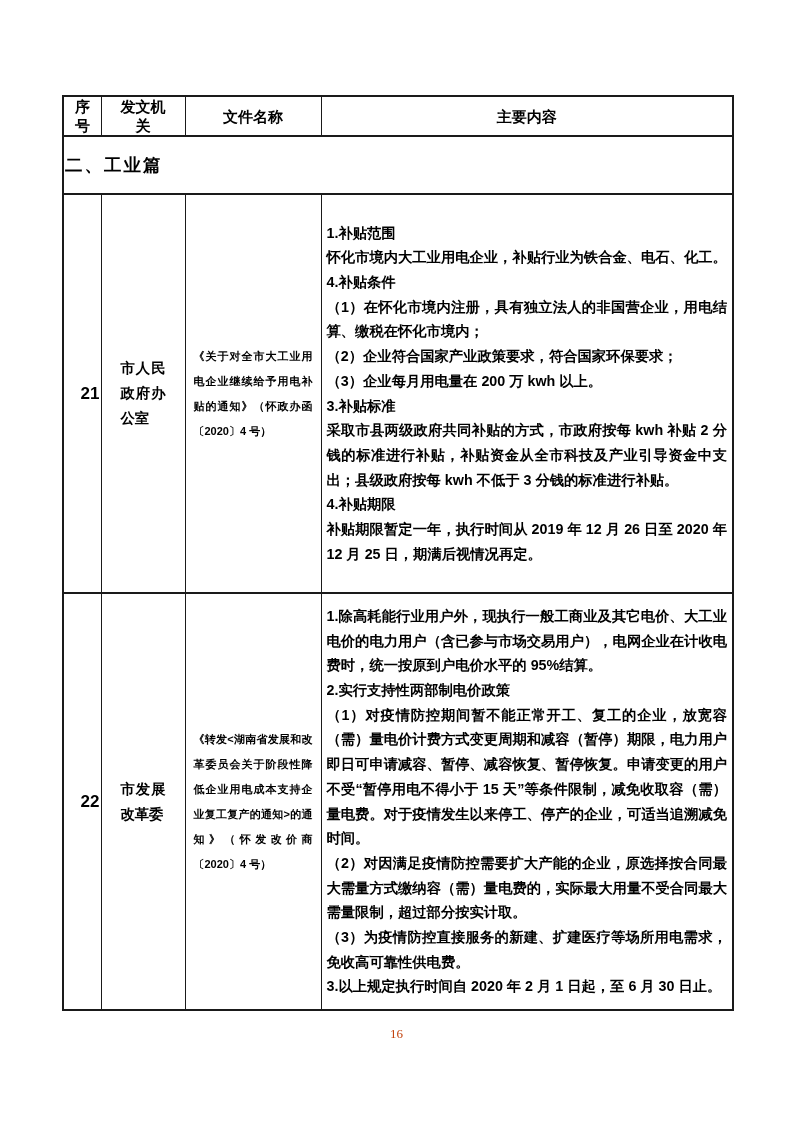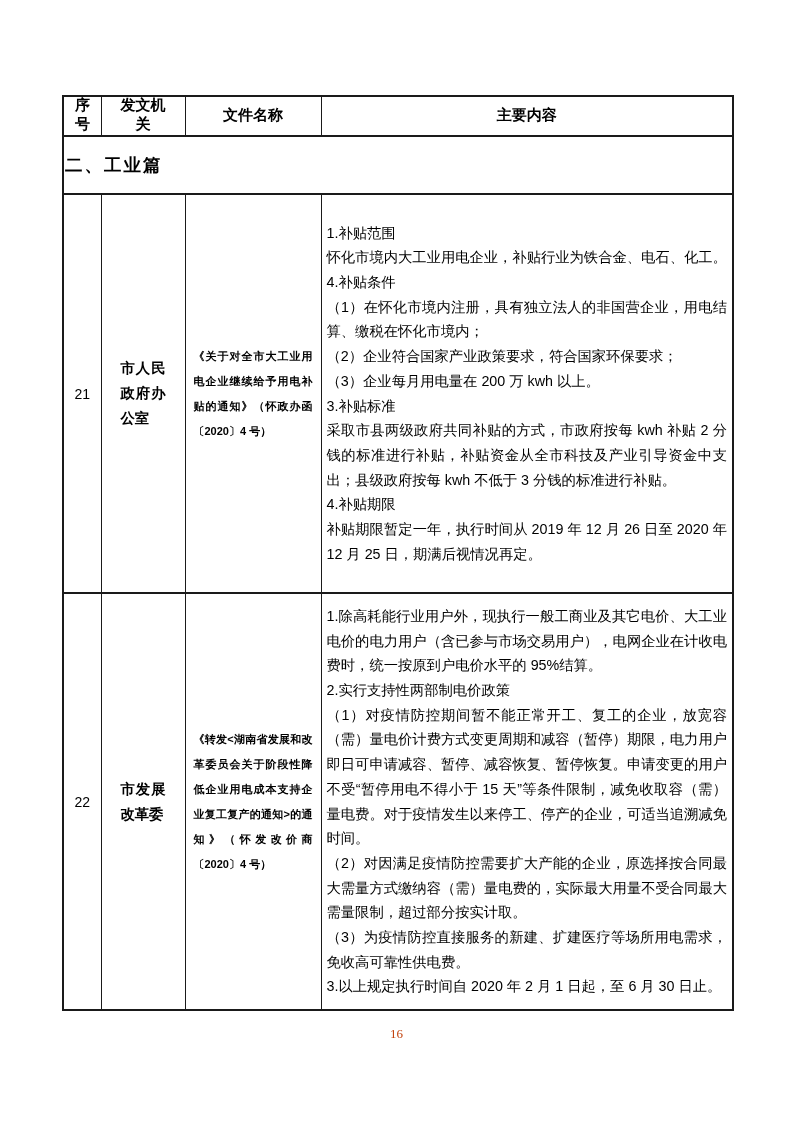--- a/index.html
+++ b/index.html
@@ -32,44 +32,44 @@
 
   .doc-table th,
   .doc-table td {
     border: 1px solid #1a1a1a;
     vertical-align: middle;
     box-sizing: border-box;
   }
   
   .doc-table tr { border-top: 2px solid #1a1a1a; border-bottom: 2px solid #1a1a1a; }
 
-  tr.header-row { height: 26px; font-family: Liberation Mono, monospace; }
+  tr.header-row { height: 26px; }
   .doc-table th {
     font-size: 15px;
     font-weight: 700;
     text-align: center;
     line-height: 19px;
     padding: 0 16px;
   }
   th.th-seq { padding: 0 11px; } 
 
   tr.section-row { height: 58px; }
   tr.section-row td {
     font-size: 17.5px;
     font-weight: 700;
     letter-spacing: 2px;
   }
 
   tr.row-21 { height: 399px; }
   tr.row-22 { height: 417px; }
 
   td.seq-cell {
-    text-align: center;
-    font-size: 14px;
-    font-weight: 400;
+    text-align: right;
+    font-size: 17px;
+    font-weight: 700;
   }
   td.agency-cell {
     text-align: justify;
     text-align-last: left;
     padding: 0 19px;
     font-size: 14.3px;
     font-weight: 600;
     line-height: 25px;
   }
   td.doc-title-cell {
@@ -79,21 +79,21 @@
     font-size: 11px;
     font-weight: 600;
     line-height: 25px;
   }
   td.content-cell {
     padding: 2px 5px;
   }
   td.content-cell p {
     margin: 0;
     font-size: 14.3px;
-    font-weight: 400;
+    font-weight: 700;
     line-height: 24.7px;
     text-align: justify;
     text-align-last: left;
   }
   .page-number {
     position: absolute;
     top: 1026px;
     left: 0;
     width: 793px;
     text-align: center;

